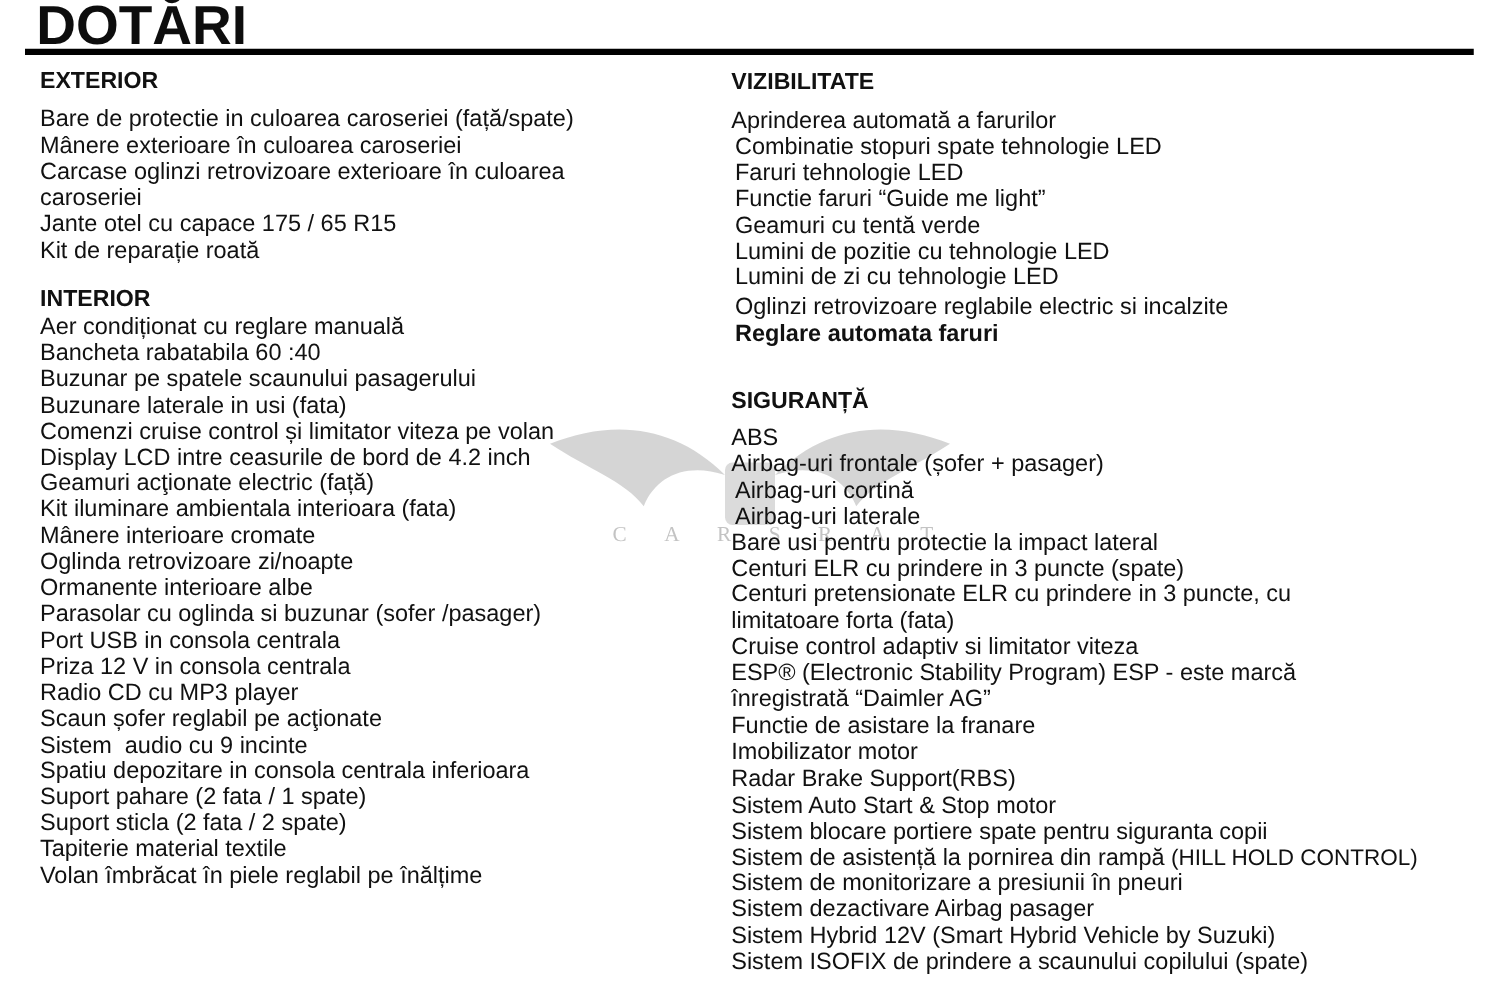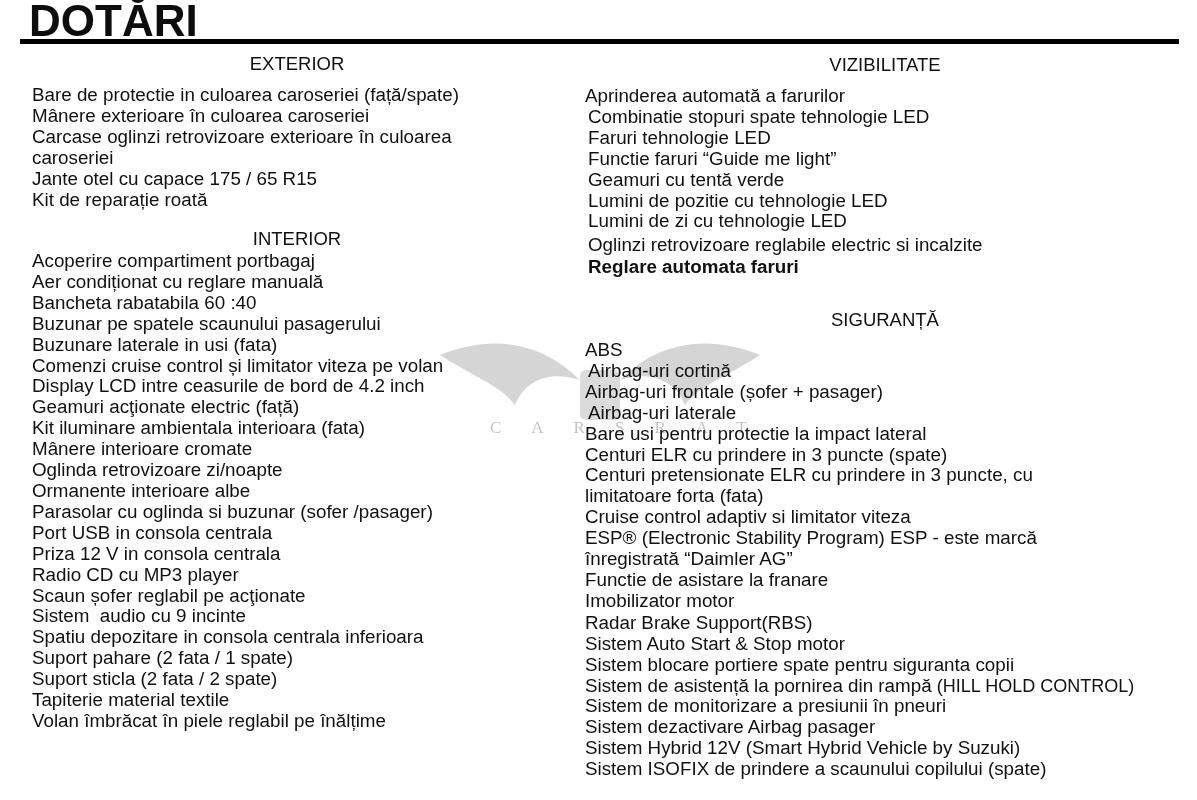--- a/index.html
+++ b/index.html
@@ -14,23 +14,22 @@
     }
     .title-rule {
       position: absolute; left: 20px; top: 39px; width: 1159px; height: 5px;
       background: #000;
     }
     .col { position: absolute; }
     .col-left { left: 32px; top: 0; width: 530px; }
     .col-right { left: 585px; top: 0; width: 600px; }
     .section { position: absolute; left: 0; width: 100%; }
     .section-heading {
-      font-size: 18.5px; font-weight: normal; line-height: 22px; color: #111;
+      font-size: 18.5px; font-weight: bold; line-height: 22px; color: #111;
       margin: 0;
-      text-align: center;
     }
     .item-list { list-style: none; margin: 0; padding: 0; }
     .item {
       font-size: 18.8px; line-height: 20.9px; color: #111; white-space: nowrap;
     }
     .item.ind { padding-left: 3px; }
     .item .small-caps { font-size: 18px; }
 
     #sec-exterior { top: 53px; }
     #sec-exterior .item-list { margin-top: 10px; }
@@ -73,21 +72,20 @@
       <li class="item">Carcase oglinzi retrovizoare exterioare în culoarea</li>
       <li class="item">caroseriei</li>
       <li class="item">Jante otel cu capace 175 / 65 R15</li>
       <li class="item">Kit de reparație roată</li>
     </ul>
   </div>
 
   <div class="section" id="sec-interior">
     <h2 class="section-heading">INTERIOR</h2>
     <ul class="item-list">
-      <li class="item">Acoperire compartiment portbagaj</li>
       <li class="item">Aer condiționat cu reglare manuală</li>
       <li class="item">Bancheta rabatabila 60 :40</li>
       <li class="item">Buzunar pe spatele scaunului pasagerului</li>
       <li class="item">Buzunare laterale in usi (fata)</li>
       <li class="item">Comenzi cruise control și limitator viteza pe volan</li>
       <li class="item">Display LCD intre ceasurile de bord de 4.2 inch</li>
       <li class="item">Geamuri acţionate electric (față)</li>
       <li class="item">Kit iluminare ambientala interioara (fata)</li>
       <li class="item">Mânere interioare cromate</li>
       <li class="item">Oglinda retrovizoare zi/noapte</li>
@@ -120,22 +118,22 @@
       <li class="item ind">Lumini de zi cu tehnologie LED</li>
       <li class="item ind" style="margin-top:3px;">Oglinzi retrovizoare reglabile electric si incalzite</li>
       <li class="item ind" style="margin-top:1px;font-weight:bold;">Reglare automata faruri</li>
     </ul>
   </div>
 
   <div class="section" id="sec-siguranta">
     <h2 class="section-heading">SIGURANȚĂ</h2>
     <ul class="item-list">
       <li class="item">ABS</li>
+      <li class="item">Airbag-uri frontale (șofer + pasager)</li>
       <li class="item ind">Airbag-uri cortină</li>
-      <li class="item">Airbag-uri frontale (șofer + pasager)</li>
       <li class="item ind">Airbag-uri laterale</li>
       <li class="item">Bare usi pentru protectie la impact lateral</li>
       <li class="item">Centuri ELR cu prindere in 3 puncte (spate)</li>
       <li class="item">Centuri pretensionate ELR cu prindere in 3 puncte, cu</li>
       <li class="item">limitatoare forta (fata)</li>
       <li class="item">Cruise control adaptiv si limitator viteza</li>
       <li class="item">ESP® (Electronic Stability Program) ESP - este marcă</li>
       <li class="item">înregistrată “Daimler AG”</li>
       <li class="item">Functie de asistare la franare</li>
       <li class="item">Imobilizator motor</li>

